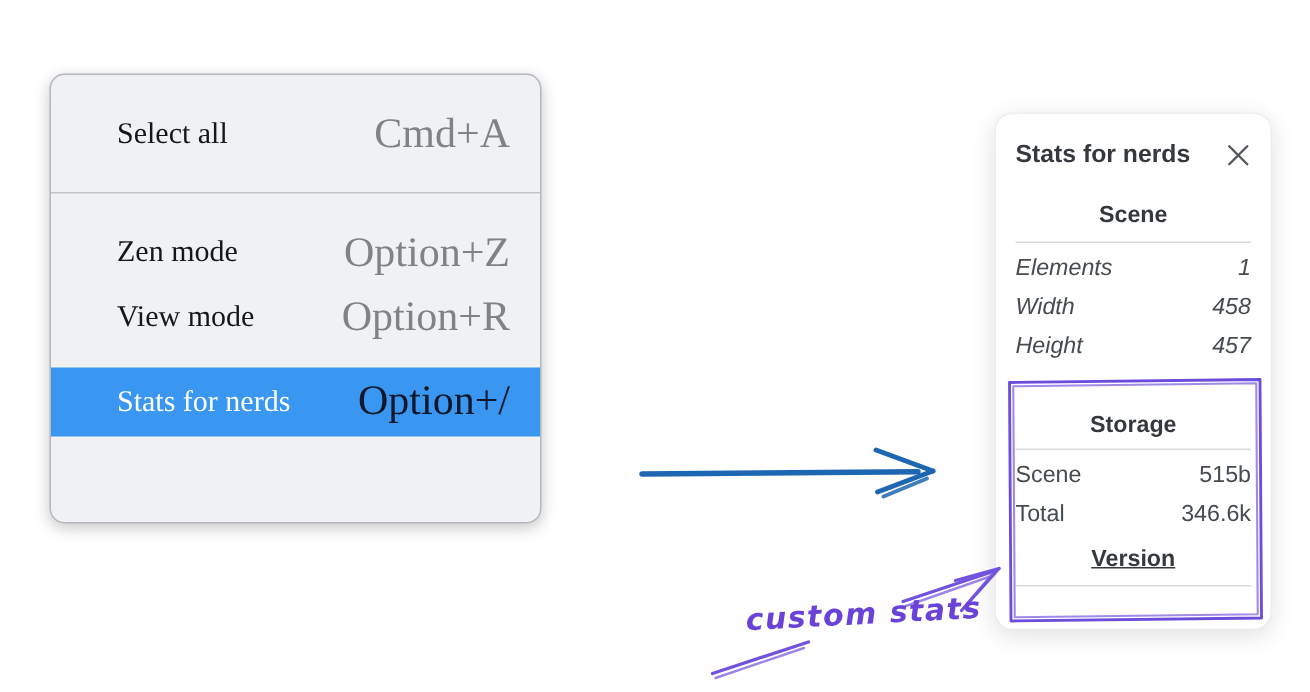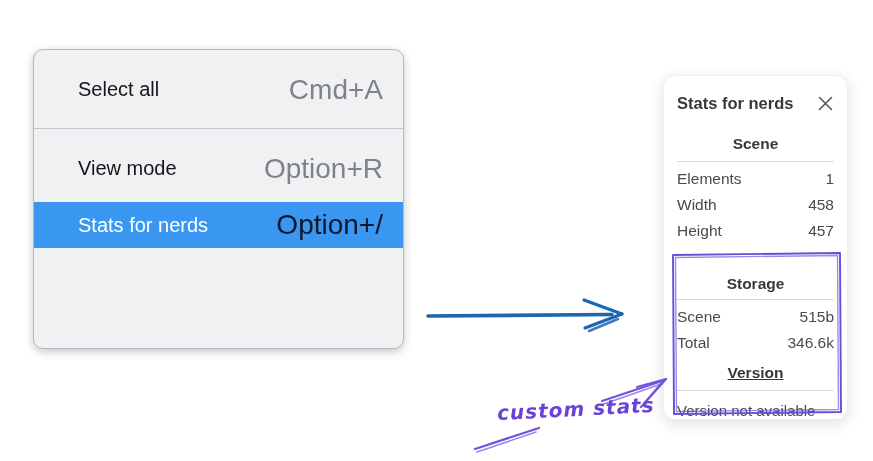--- a/index.html
+++ b/index.html
@@ -2,27 +2,28 @@
 <html><head>
 <meta charset="utf-8">
 <style>
   * { margin: 0; padding: 0; box-sizing: border-box; }
   html, body { width: 873px; height: 461px; background: #ffffff; overflow: hidden; }
   body { font-family: "Liberation Sans", sans-serif; position: relative; }
 
   
   .context-menu {
     position: absolute; left: 33px; top: 49px;
-    width: 371px; height: 300px;
+    width: 328px; height: 300px;
     background: #f0f1f3;
     border: 1px solid #b4b8be;
     border-radius: 10px;
     box-shadow: 0 3px 10px rgba(0,0,0,0.22);
     padding-top: 18px;
     overflow: hidden;
+    font-family: Liberation Serif, serif;
   }
   .menu-item {
     height: 43px;
     display: flex; align-items: center; justify-content: space-between;
     padding: 0 20px 0 44px;
     font-size: 20px;
     color: #141619;
     cursor: default;
   }
   .menu-item .shortcut { color: #7f8388; font-size: 28px; }
@@ -66,21 +67,21 @@
   .hd-scene   { margin-top: 20px; }
   .hd-storage { margin-top: 30px; }
   .hd-version { margin-top: 7px; text-decoration: underline; }
   .panel-hr { border: none; border-top: 1px solid #d8dadd; }
   .hr-scene   { margin-top: 7px; }
   .hr-storage { margin-top: 5px; }
   .hr-version { margin-top: 7px; }
   .stat-row {
     height: 26px; display: flex; align-items: center; justify-content: space-between;
   }
-  .rows-scene   { margin-top: 4px; }
+  .rows-scene   { margin-top: 4px; font-style: italic; }
   .rows-storage { margin-top: 4px; }
   .stat-value { text-align: right; }
   .version-note { margin-top: 6px; height: 26px; display: flex; align-items: center; font-size: 15px; }
 
   
   .annotation-svg {
     position: absolute; left: 0; top: 0; width: 873px; height: 461px;
     pointer-events: none; z-index: 5;
   }
   .custom-stats-label {
@@ -98,20 +99,24 @@
 <body>
 
 <div class="context-menu">
   <div class="menu-item">
     <span>Select all</span>
     <span class="shortcut">Cmd+A</span>
   </div>
 
   <div class="menu-divider"></div>
 
+  <div class="menu-item">
+    <span>Zen mode</span>
+    <span class="shortcut">Option+Z</span>
+  </div>
   <div class="menu-item">
     <span>View mode</span>
     <span class="shortcut">Option+R</span>
   </div>
   <div class="menu-item selected">
     <span>Stats for nerds</span>
     <span class="shortcut">Option+/</span>
   </div>
 </div>
 
@@ -150,21 +155,20 @@
       <span class="stat-value">515b</span>
     </div>
     <div class="stat-row">
       <span>Total</span>
       <span class="stat-value">346.6k</span>
     </div>
   </div>
 
   <div class="section-heading hd-version">Version</div>
   <hr class="panel-hr hr-version">
-  <div class="version-note">Version not available</div>
 </div>
 
 <svg class="annotation-svg">
 
   <g stroke="#1d66b2" fill="none" stroke-linecap="round">
     <path d="M428,316 L612,314.5" stroke-width="3.6"></path>
     <path d="M622,314 L584,300" stroke-width="3.2"></path>
     <path d="M622,314 L585,328" stroke-width="3.2"></path>
     <path d="M618,319 L589,331" stroke-width="2.6" opacity="0.85"></path>
   </g>

